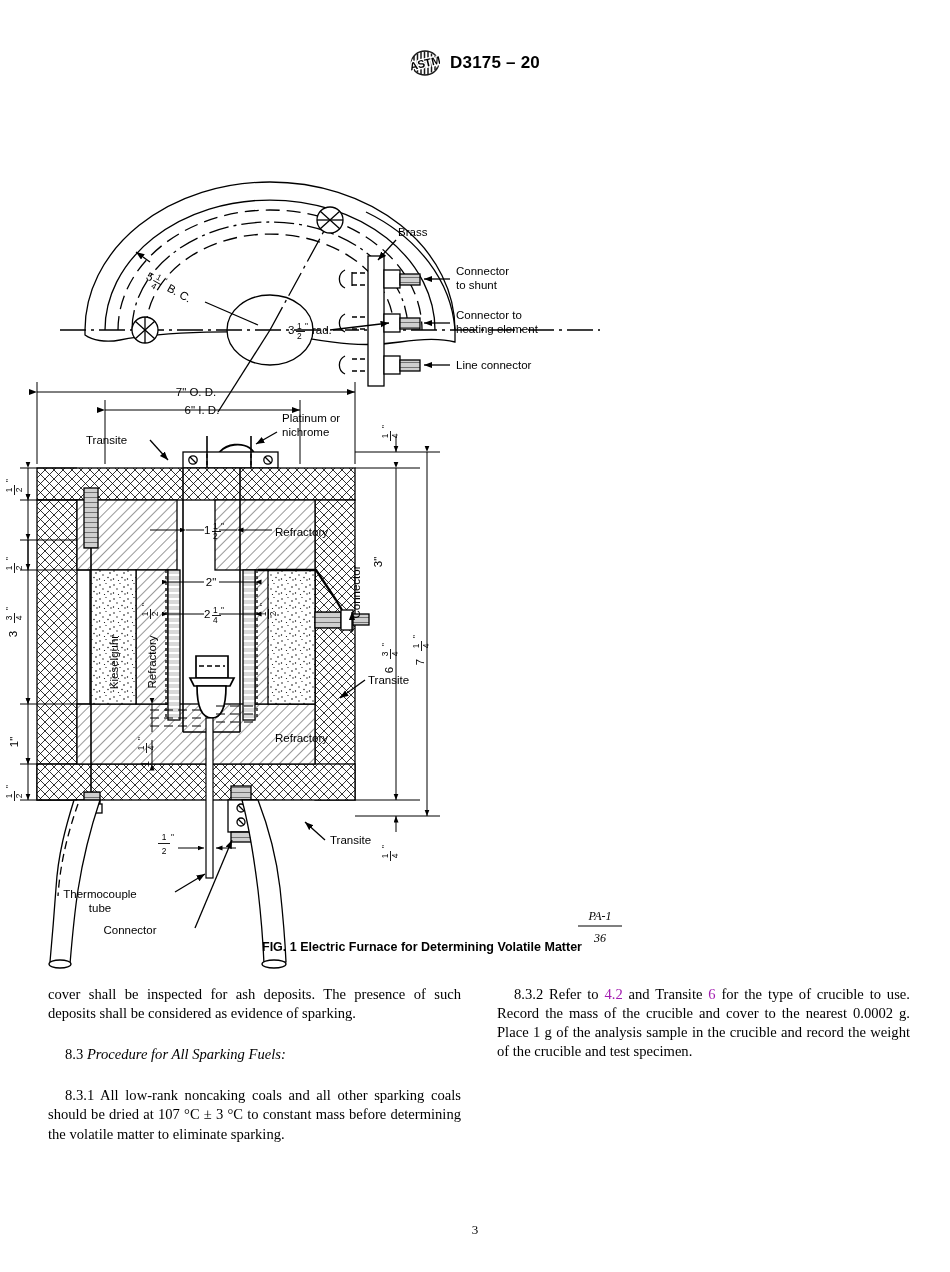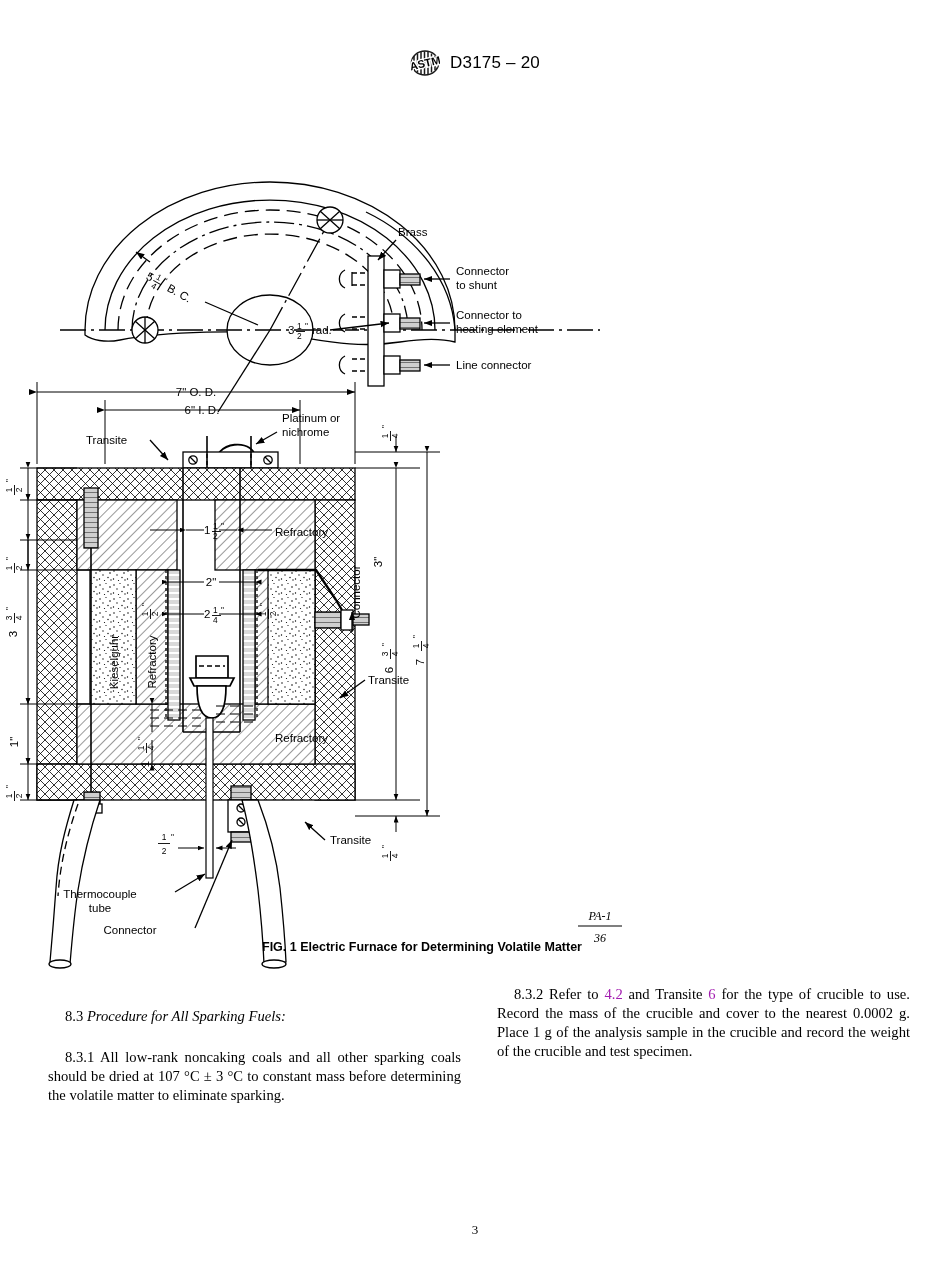--- a/index.html
+++ b/index.html
@@ -28,21 +28,21 @@
     gap: 10px;
   }
   .astm-logo {
     width: 30px;
     height: 30px;
     position: relative;
     display: block;
   }
   .header-title {
     font-family: "Liberation Sans", sans-serif;
-    font-weight: normal;
+    font-weight: bold;
     font-size: 17px;
     letter-spacing: 0.2px;
     white-space: nowrap;
   }
 
   
   .figure-wrap {
     position: absolute;
     top: 92px;
     left: 0;
@@ -562,20 +562,21 @@
     </g>
   </g>
 </svg>
 </div>
 
 <div class="fig-caption">FIG. 1   Electric Furnace for Determining Volatile Matter</div>
 
 <div class="columns">
 
   <div class="col">
+    <p class="para">cover shall be inspected for ash deposits. The presence of such deposits shall be considered as evidence of sparking.</p>
 
     <p class="para indent gap">
       <span>8.3</span>
       <span class="it">Procedure for All Sparking Fuels:</span>
     </p>
 
     <p class="para indent gap">
       <span>8.3.1</span>
       <span>All low-rank noncaking coals and all other sparking coals should be dried at 107 °C</span>
       <span>±</span>

